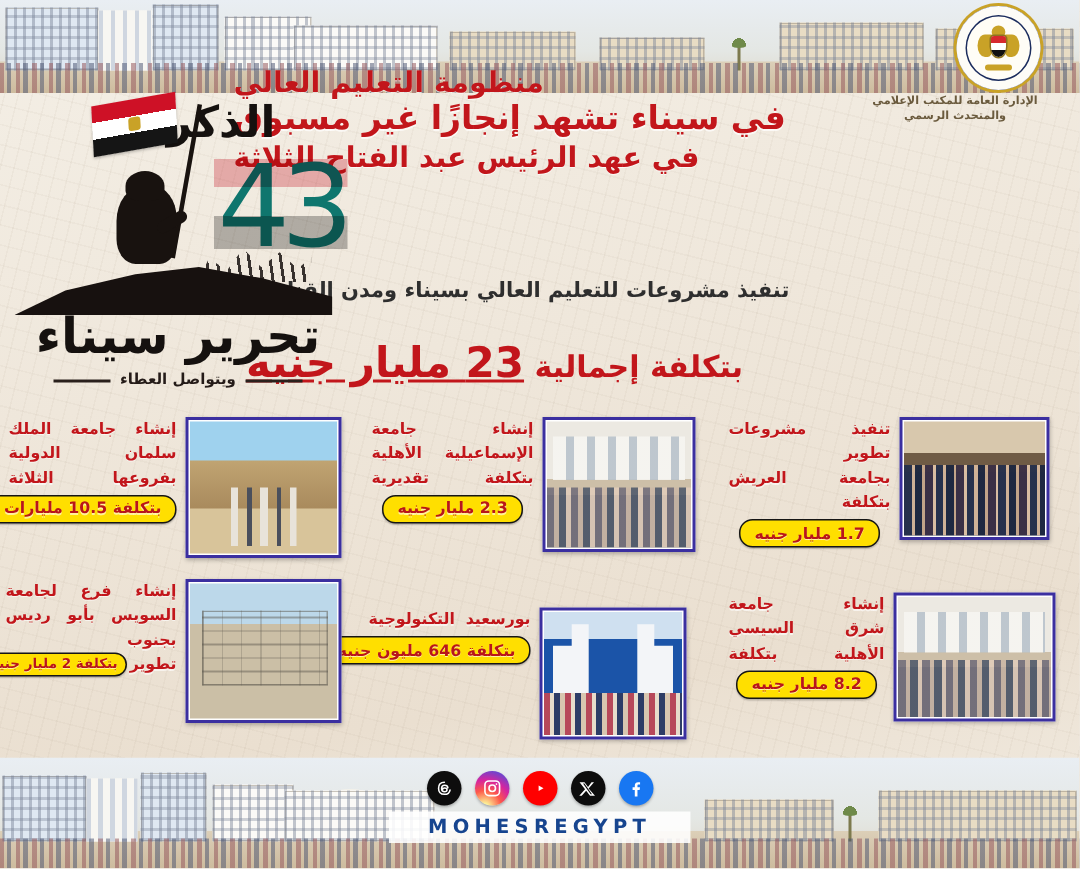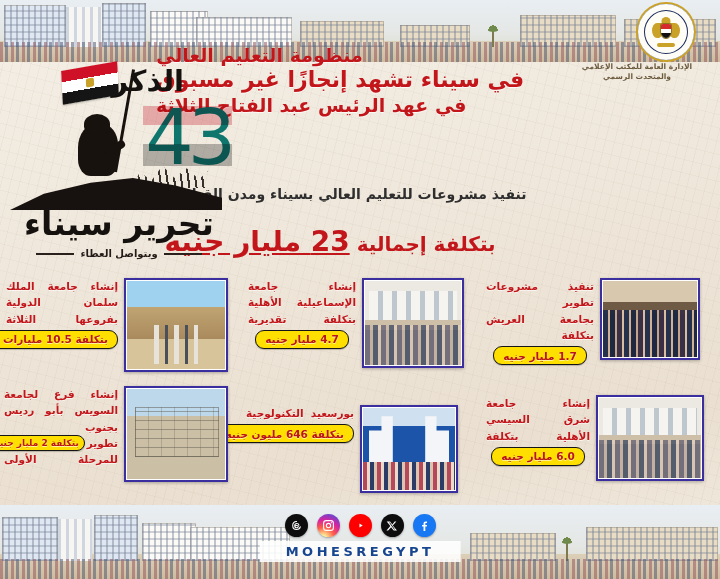--- a/index.html
+++ b/index.html
@@ -418,21 +418,21 @@
       <div class="inner ph-group"></div>
     </div>
   </div>
 
   <div class="card" style="top:278px; right:242px; width:230px;">
     <div class="caption" style="width:108px;">
       <div>إنشاء جامعة</div>
       <div>الإسماعيلية الأهلية</div>
       <div>بتكلفة تقديرية</div>
       <div style="text-align:center;text-align-last:center;">
-        <span class="badge">4.7 مليار جنيه</span>
+        <span class="badge">2.3 مليار جنيه</span>
       </div>
     </div>
     <div class="photo" style="width:102px;height:90px;">
       <div class="inner ph-hall"></div>
     </div>
   </div>
 
   <div class="card" style="top:278px; right:478px; width:236px;">
     <div class="caption" style="width:112px;">
       <div>إنشاء جامعة الملك</div>
@@ -446,21 +446,21 @@
       <div class="inner ph-desert"></div>
     </div>
   </div>
 
   <div class="card" style="top:395px; right:6px; width:228px;">
     <div class="caption" style="width:104px;">
       <div>إنشاء جامعة</div>
       <div>شرق السيسي</div>
       <div>الأهلية بتكلفة</div>
       <div style="text-align:center;text-align-last:center;">
-        <span class="badge">6.0 مليار جنيه</span>
+        <span class="badge">8.2 مليار جنيه</span>
       </div>
     </div>
     <div class="photo" style="width:108px;height:86px;">
       <div class="inner ph-hall"></div>
     </div>
   </div>
 
   <div class="card" style="top:405px; right:246px; width:228px;">
     <div class="caption" style="width:108px;">
       <div>بورسعيد التكنولوجية</div>
@@ -474,21 +474,20 @@
   </div>
 
   <div class="card" style="top:386px; right:478px; width:238px;">
     <div class="caption" style="width:114px;">
       <div>إنشاء فرع لجامعة</div>
       <div>السويس بأبو رديس بجنوب</div>
       <div style="display:flex;flex-direction:row;align-items:center;gap:2px;justify-content:flex-start;">
         <span>تطوير</span>
         <span class="badge inline" style="font-size:9px;padding:2px 5px;">بتكلفة 2 مليار جنيه</span>
       </div>
-      <div>للمرحلة الأولى</div>
     </div>
     <div class="photo" style="width:104px;height:96px;">
       <div class="inner ph-concrete"></div>
     </div>
   </div>
 
   <div class="banner banner-bottom">
     <div class="sky"></div>
     <div class="ground"></div>
     <div class="bldg blue" style="left:2px;width:56px;height:44px;">

